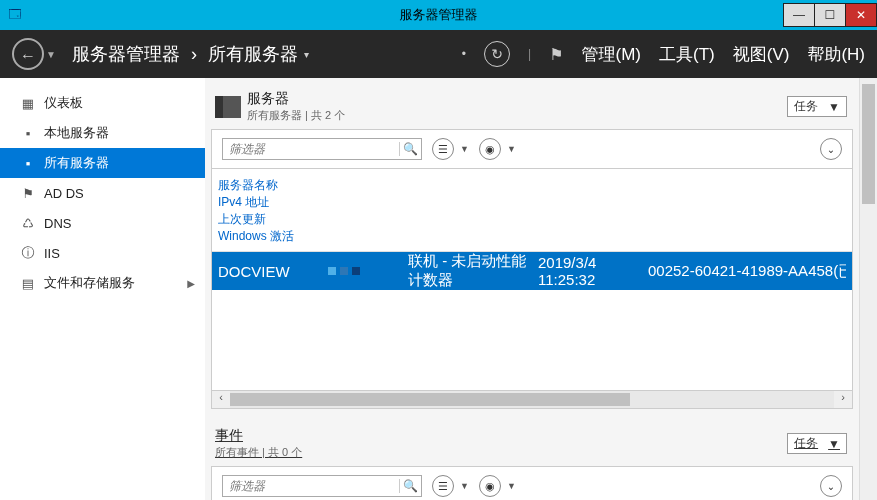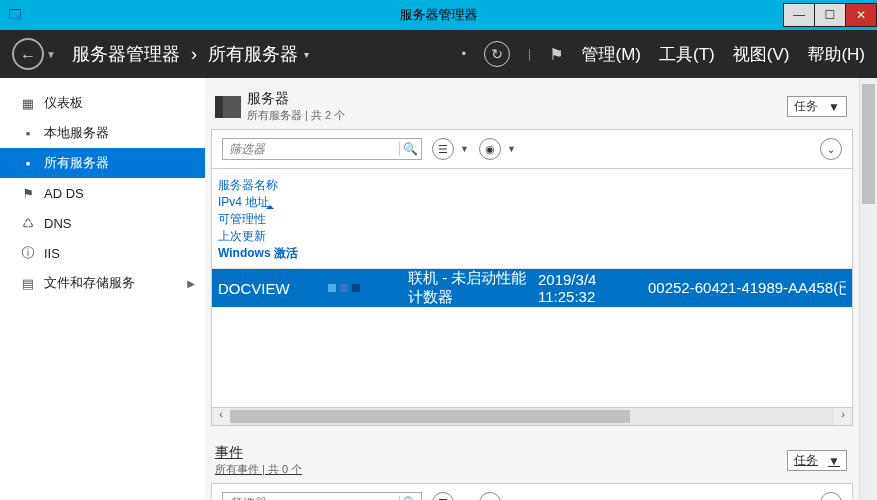--- a/index.html
+++ b/index.html
@@ -46,21 +46,21 @@
   .circle-btn { width:22px; height:22px; border:1px solid #888; border-radius:50%; display:flex; align-items:center; justify-content:center; font-size:11px; }
   .dd-sm { font-size:9px; color:#555; margin-left:-4px; }
   .collapse { margin-left:auto; width:22px; height:22px; border:1px solid #888; border-radius:50%; display:flex; align-items:center; justify-content:center; font-size:10px; }
   .tableframe { border-left:1px solid #ccc; border-right:1px solid #ccc; border-bottom:1px solid #ccc; background:#fff; }
   .thead-row { display: flex; border-bottom: 1px solid #e0e0e0; font-size: 12px; color: #0066cc; padding: 8px 6px 6px 6px; flex-direction: column; }
   .th1 { width: 110px; }
   .th2 { width: 80px; }
   .th3 { width: 130px; position:relative; }
   .th3::after { content:''; position:absolute; top:-6px; left:48px; width:0; height:0; border-left:4px solid transparent; border-right:4px solid transparent; border-bottom:4px solid #0066cc; }
   .th4 { width: 110px; }
-  .th5 { flex:1;font-weight:bold; }
+  .th5 { flex:1; }
   .trow { display: flex; align-items: center; padding: 0 6px; font-size: 15px; }
   .trow.sel { background: #0072c6; color: #fff; }
   .td1 { width: 110px; }
   .td2 { width: 80px; display:flex; gap:4px; }
   .sq { width:8px; height:8px; }
   .td3 { width: 130px; }
   .td4 { width: 110px; }
   .td5 { flex:1; white-space:nowrap; overflow:hidden; }
   .tspace { height: 100px; }
   .hscroll { height:18px; border-top:1px solid #ccc; display:flex; }
@@ -164,21 +164,20 @@
           <span class="dd-sm">▼</span>
       <div class="circle-btn">◉</div>
           <span class="dd-sm">▼</span>
       <div class="collapse">⌄</div>
     </div>
 
     <div class="tableframe">
       <div class="thead-row">
         <div class="th1">服务器名称</div>
         <div class="th2">IPv4 地址</div>
-        <div class="th3">可管理性</div>
         <div class="th4">上次更新</div>
         <div class="th5">Windows 激活</div>
       </div>
       <div id="server-rows">
             <div class="trow sel">
               <div class="td1">DOCVIEW</div>
               <div class="td2">
                 <span class="sq" style="background:#4fb0e8"></span>
                 <span class="sq" style="background:#2d77b6"></span>
                 <span class="sq" style="background:#0b3f7a"></span>

